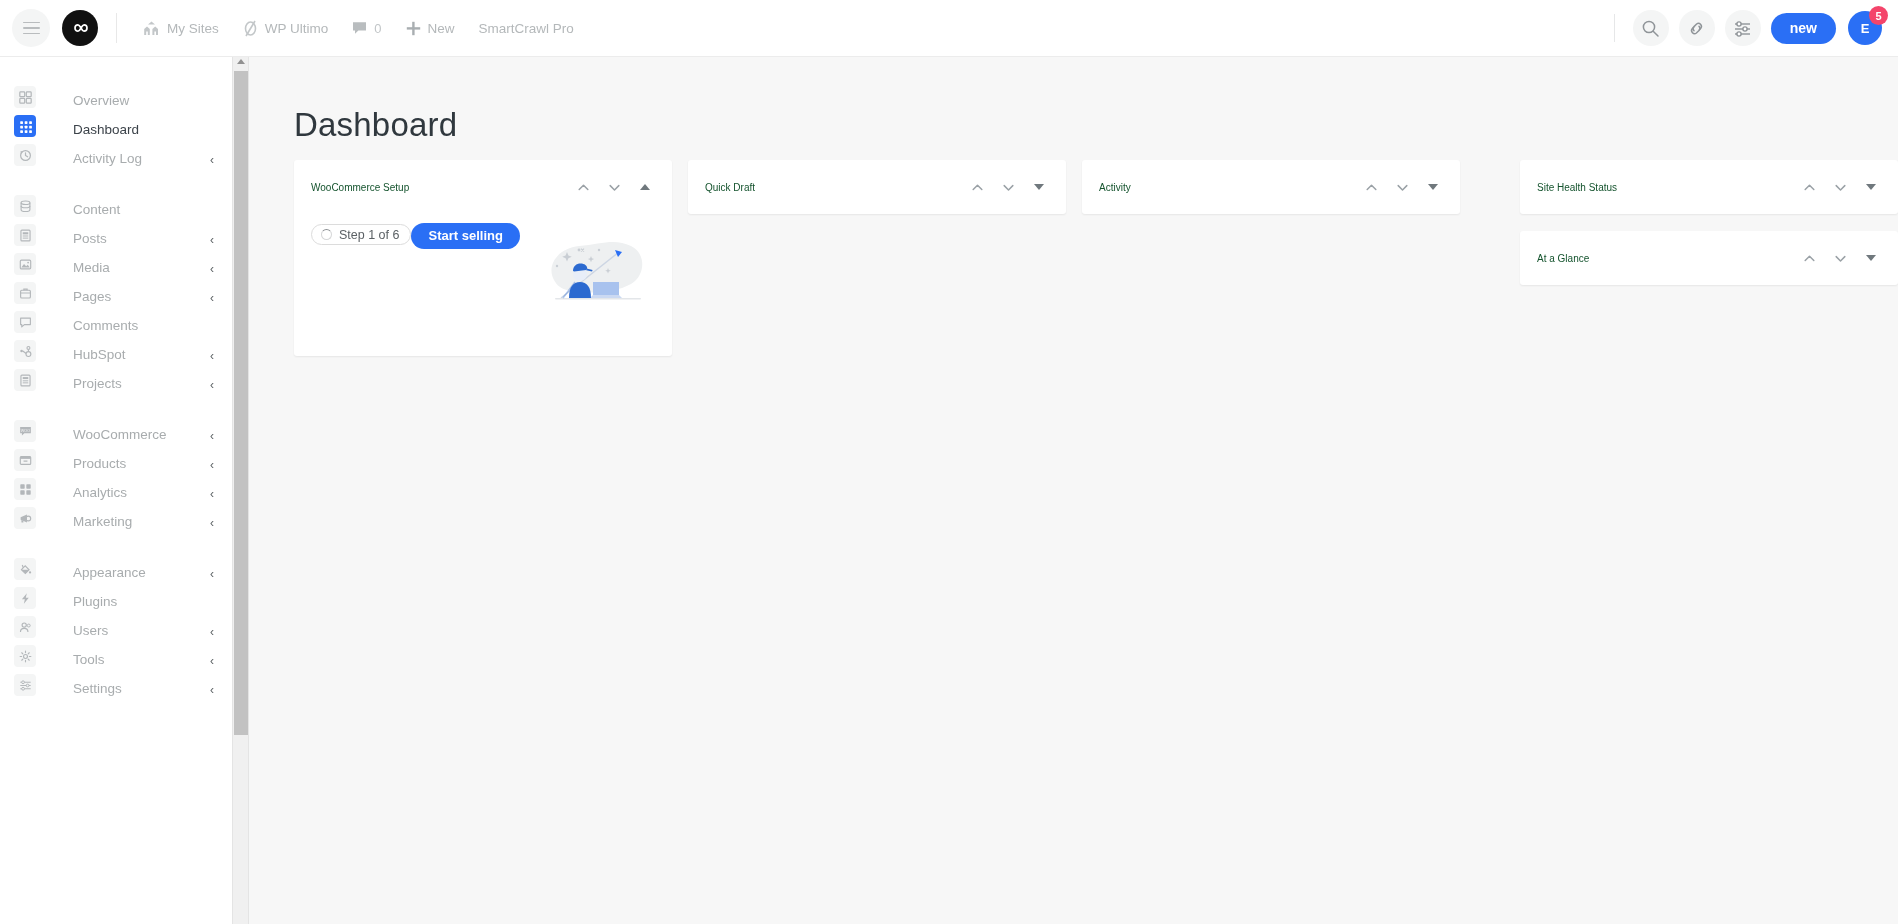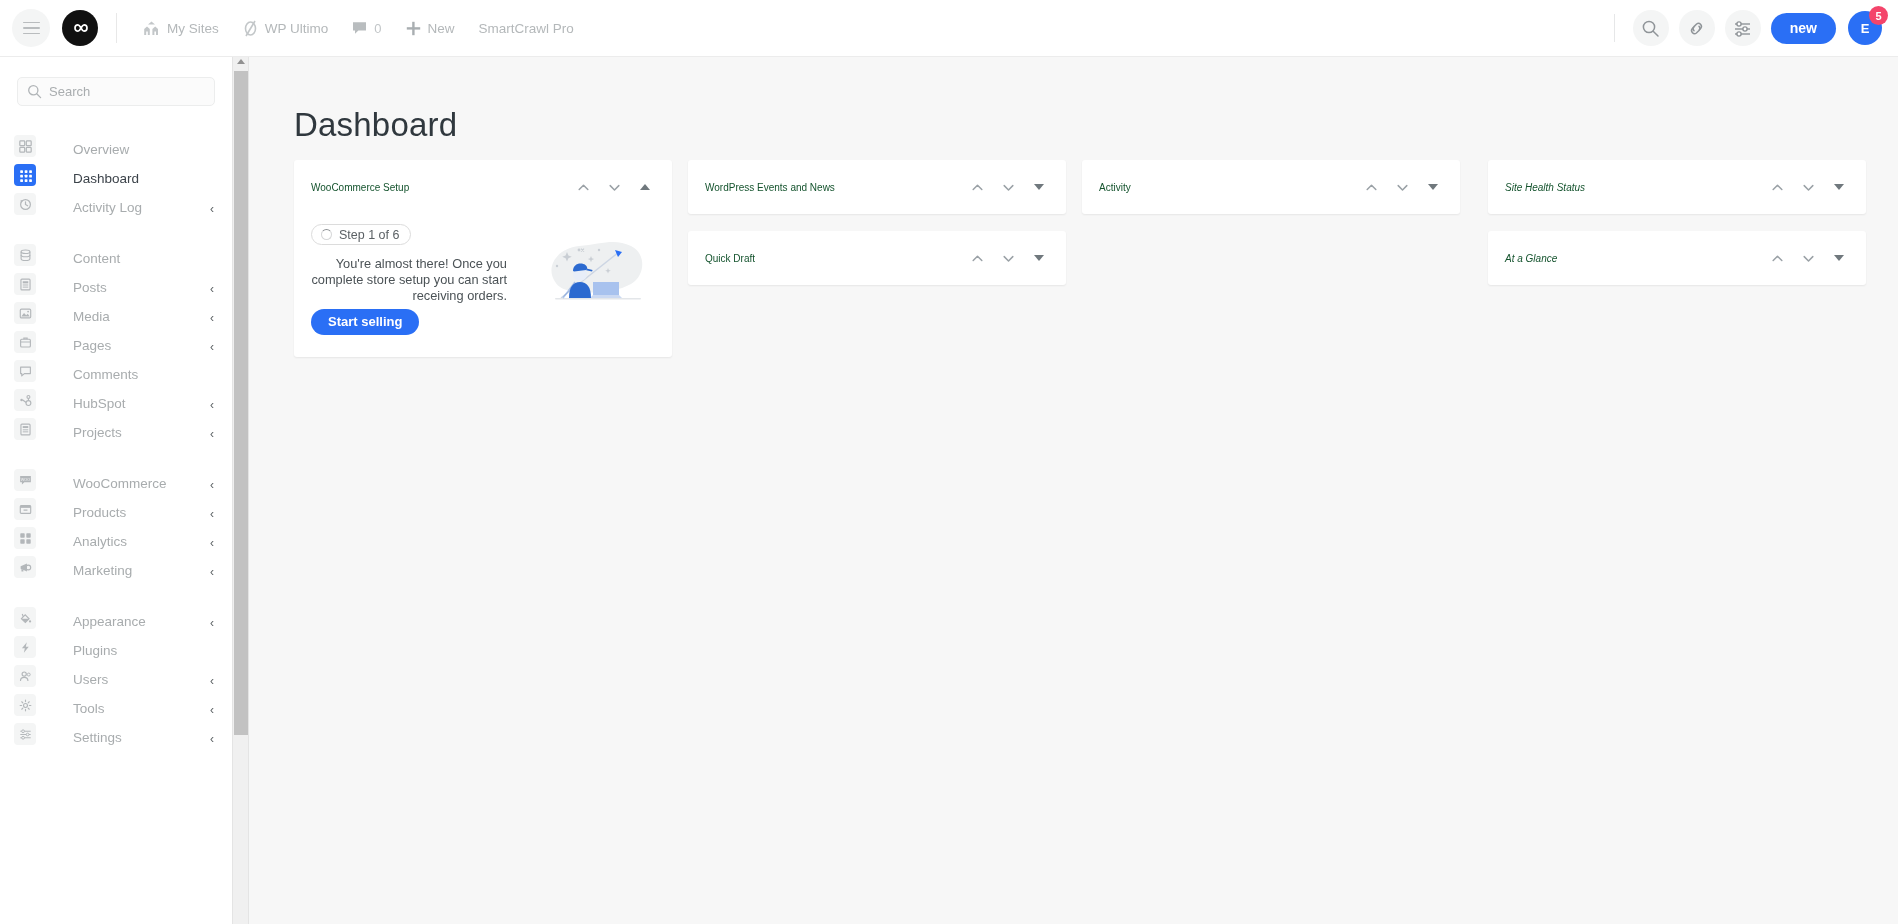--- a/index.html
+++ b/index.html
@@ -169,21 +169,21 @@
     position: absolute; top: 103px; left: 44px;
     width: 1600px;
   }
   .wcol {
     position: absolute; top: 0;
     width: 378px;
   }
   .wcol.c1 { left: 0px; }
   .wcol.c2 { left: 394px; }
   .wcol.c3 { left: 788px; }
-  .wcol.c4 { left: 1194px; font-style: italic; }
+  .wcol.c4 { left: 1226px; }
 
   .widget {
     background: #ffffff;
     border-radius: 3px;
     box-shadow: 0 1px 2px rgba(0,0,0,.07);
     margin-bottom: 17px;
   }
   .w-head {
     height: 54px;
     display: flex; align-items: center;
@@ -334,31 +334,20 @@
     <button class="ab-new">new</button>
 
     <div class="ab-avatar-wrap">
       <div class="ab-avatar">E</div>
       <div class="ab-badge">5</div>
     </div>
   </div>
 </div>
 
 <div id="sidebar">
-  <div class="sb-search-wrap">
-    <div class="sb-search">
-      <span class="mag">
-        <svg width="15" height="15" viewBox="0 0 15 15">
-          <circle cx="6.3" cy="6.3" r="4.6" fill="none" stroke="#b0b4b7" stroke-width="1.3"></circle>
-          <line x1="9.7" y1="9.7" x2="13.6" y2="13.6" stroke="#b0b4b7" stroke-width="1.3" stroke-linecap="round"></line>
-        </svg>
-      </span>
-      <input type="text" placeholder="Search" style="">
-    </div>
-  </div>
   <div id="sb-groups">
       <div class="sb-group">
         <div class="sb-item">
           <span class="sb-ico">
             <svg width="13" height="13" viewBox="0 0 16 16">
               <rect x="1" y="1" width="6" height="6" rx="1" fill="none" stroke="#b3b7ba" stroke-width="1.5"></rect>
               <rect x="9" y="1" width="6" height="6" rx="1" fill="none" stroke="#b3b7ba" stroke-width="1.5"></rect>
               <rect x="1" y="9" width="6" height="6" rx="1" fill="none" stroke="#b3b7ba" stroke-width="1.5"></rect>
               <rect x="9" y="9" width="6" height="6" rx="1" fill="none" stroke="#b3b7ba" stroke-width="1.5"></rect>
             </svg>
@@ -603,21 +592,21 @@
               </span>
               <span class="w-btn">
                 <span class="tri up"></span>
               </span>
             </span>
           </div>
           <div class="w-body">
             <div class="w-body-inner"><span class="step-chip">
                 <span class="spinner"></span>
                 <span>Step 1 of 6</span>
-              </span><p class="promo-text">You're almost there! Once you complete store setup you can start receiving orders.</p><button class="btn-primary">Start selling</button><svg class="illus" viewBox="0 0 104 74">
+              </span><button class="btn-primary">Start selling</button><svg class="illus" viewBox="0 0 104 74">
                 <path d="M8 42 C2 28 14 12 34 10 C56 8 70 2 86 10 C102 18 100 40 86 48 C70 57 44 58 26 55 C14 53 11 48 8 42 Z" fill="#eef0f1"></path>
                 <path d="M16 62 L74 16" stroke="#cdd6e4" stroke-width="1.4"></path>
                 <path d="M70 14 l7 2 -4 5 z" fill="#2a6ff5"></path>
                 <g fill="#c9ced4">
                   <path d="M22 16 l1.4 3.4 3.4 1.4 -3.4 1.4 -1.4 3.4 -1.4-3.4 -3.4-1.4 3.4-1.4 z"></path>
                   <path d="M46 20 l.9 2.2 2.2 .9 -2.2 .9 -.9 2.2 -.9-2.2 -2.2-.9 2.2-.9 z"></path>
                   <path d="M63 32 l.8 2 2 .8 -2 .8 -.8 2 -.8-2 -2-.8 2-.8 z"></path>
                   <circle cx="34" cy="14" r="1.4"></circle>
                   <circle cx="54" cy="14" r="1.2"></circle>
                   <circle cx="12" cy="30" r="1.2"></circle>
@@ -631,40 +620,20 @@
                 <path d="M28 35 c0-5 3.4-7.6 7.6-7.6 4 0 6.6 2.2 6.6 5 l-1 1.6 -12 1.6 z" fill="#2c6ad0"></path>
                 <path d="M41.6 32.6 l6 1.4 -.6 1.6 -5.8-1.4 z" fill="#2c6ad0"></path>
                 <path d="M30 46 l-12 16" stroke="#2c6ad0" stroke-width="1.6" opacity=".35"></path>
               </svg></div>
           </div>
         </div>
       </div>
       <div class="wcol c2">
         <div class="widget">
           <div class="w-head">
-            <span class="w-title">WordPress Events and News</span>
-            <span class="w-ctrls">
-              <span class="w-btn">
-                <svg width="15" height="15" viewBox="0 0 16 16">
-                  <path d="M3.4 10.2 L8 5.6 L12.6 10.2" fill="none" stroke="#9aa1a6" stroke-width="1.6" stroke-linecap="round" stroke-linejoin="round"></path>
-                </svg>
-              </span>
-              <span class="w-btn">
-                <svg width="15" height="15" viewBox="0 0 16 16">
-                  <path d="M3.4 6 L8 10.6 L12.6 6" fill="none" stroke="#9aa1a6" stroke-width="1.6" stroke-linecap="round" stroke-linejoin="round"></path>
-                </svg>
-              </span>
-              <span class="w-btn">
-                <span class="tri down"></span>
-              </span>
-            </span>
-          </div>
-        </div>
-        <div class="widget">
-          <div class="w-head">
             <span class="w-title">Quick Draft</span>
             <span class="w-ctrls">
               <span class="w-btn">
                 <svg width="15" height="15" viewBox="0 0 16 16">
                   <path d="M3.4 10.2 L8 5.6 L12.6 10.2" fill="none" stroke="#9aa1a6" stroke-width="1.6" stroke-linecap="round" stroke-linejoin="round"></path>
                 </svg>
               </span>
               <span class="w-btn">
                 <svg width="15" height="15" viewBox="0 0 16 16">
                   <path d="M3.4 6 L8 10.6 L12.6 6" fill="none" stroke="#9aa1a6" stroke-width="1.6" stroke-linecap="round" stroke-linejoin="round"></path>

